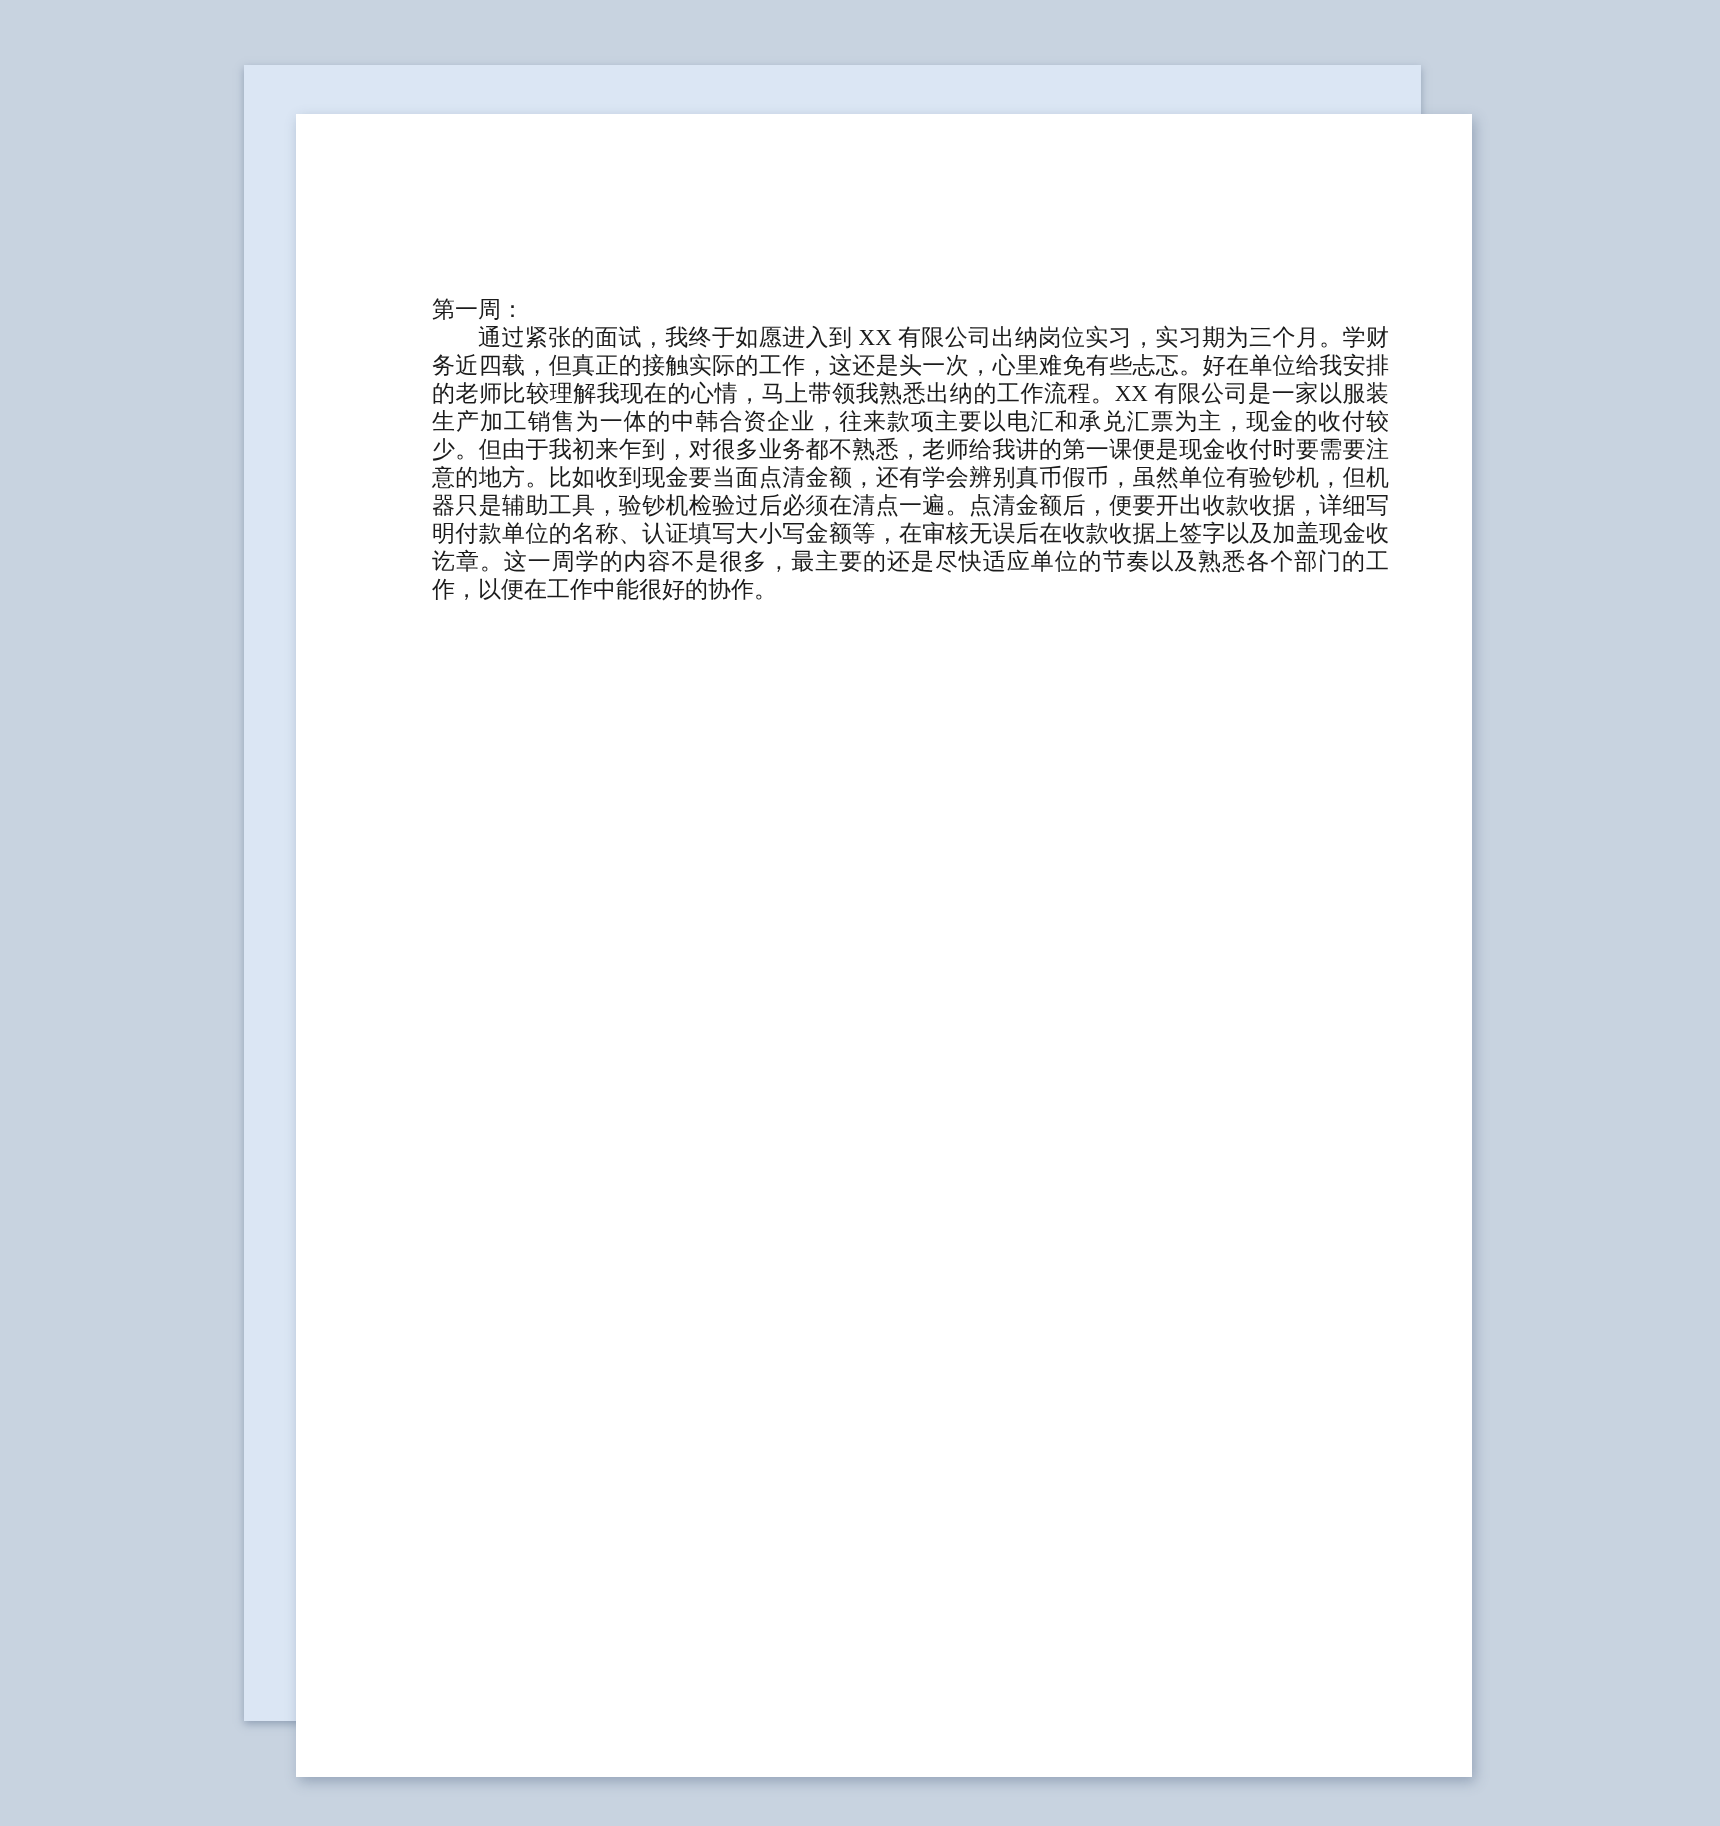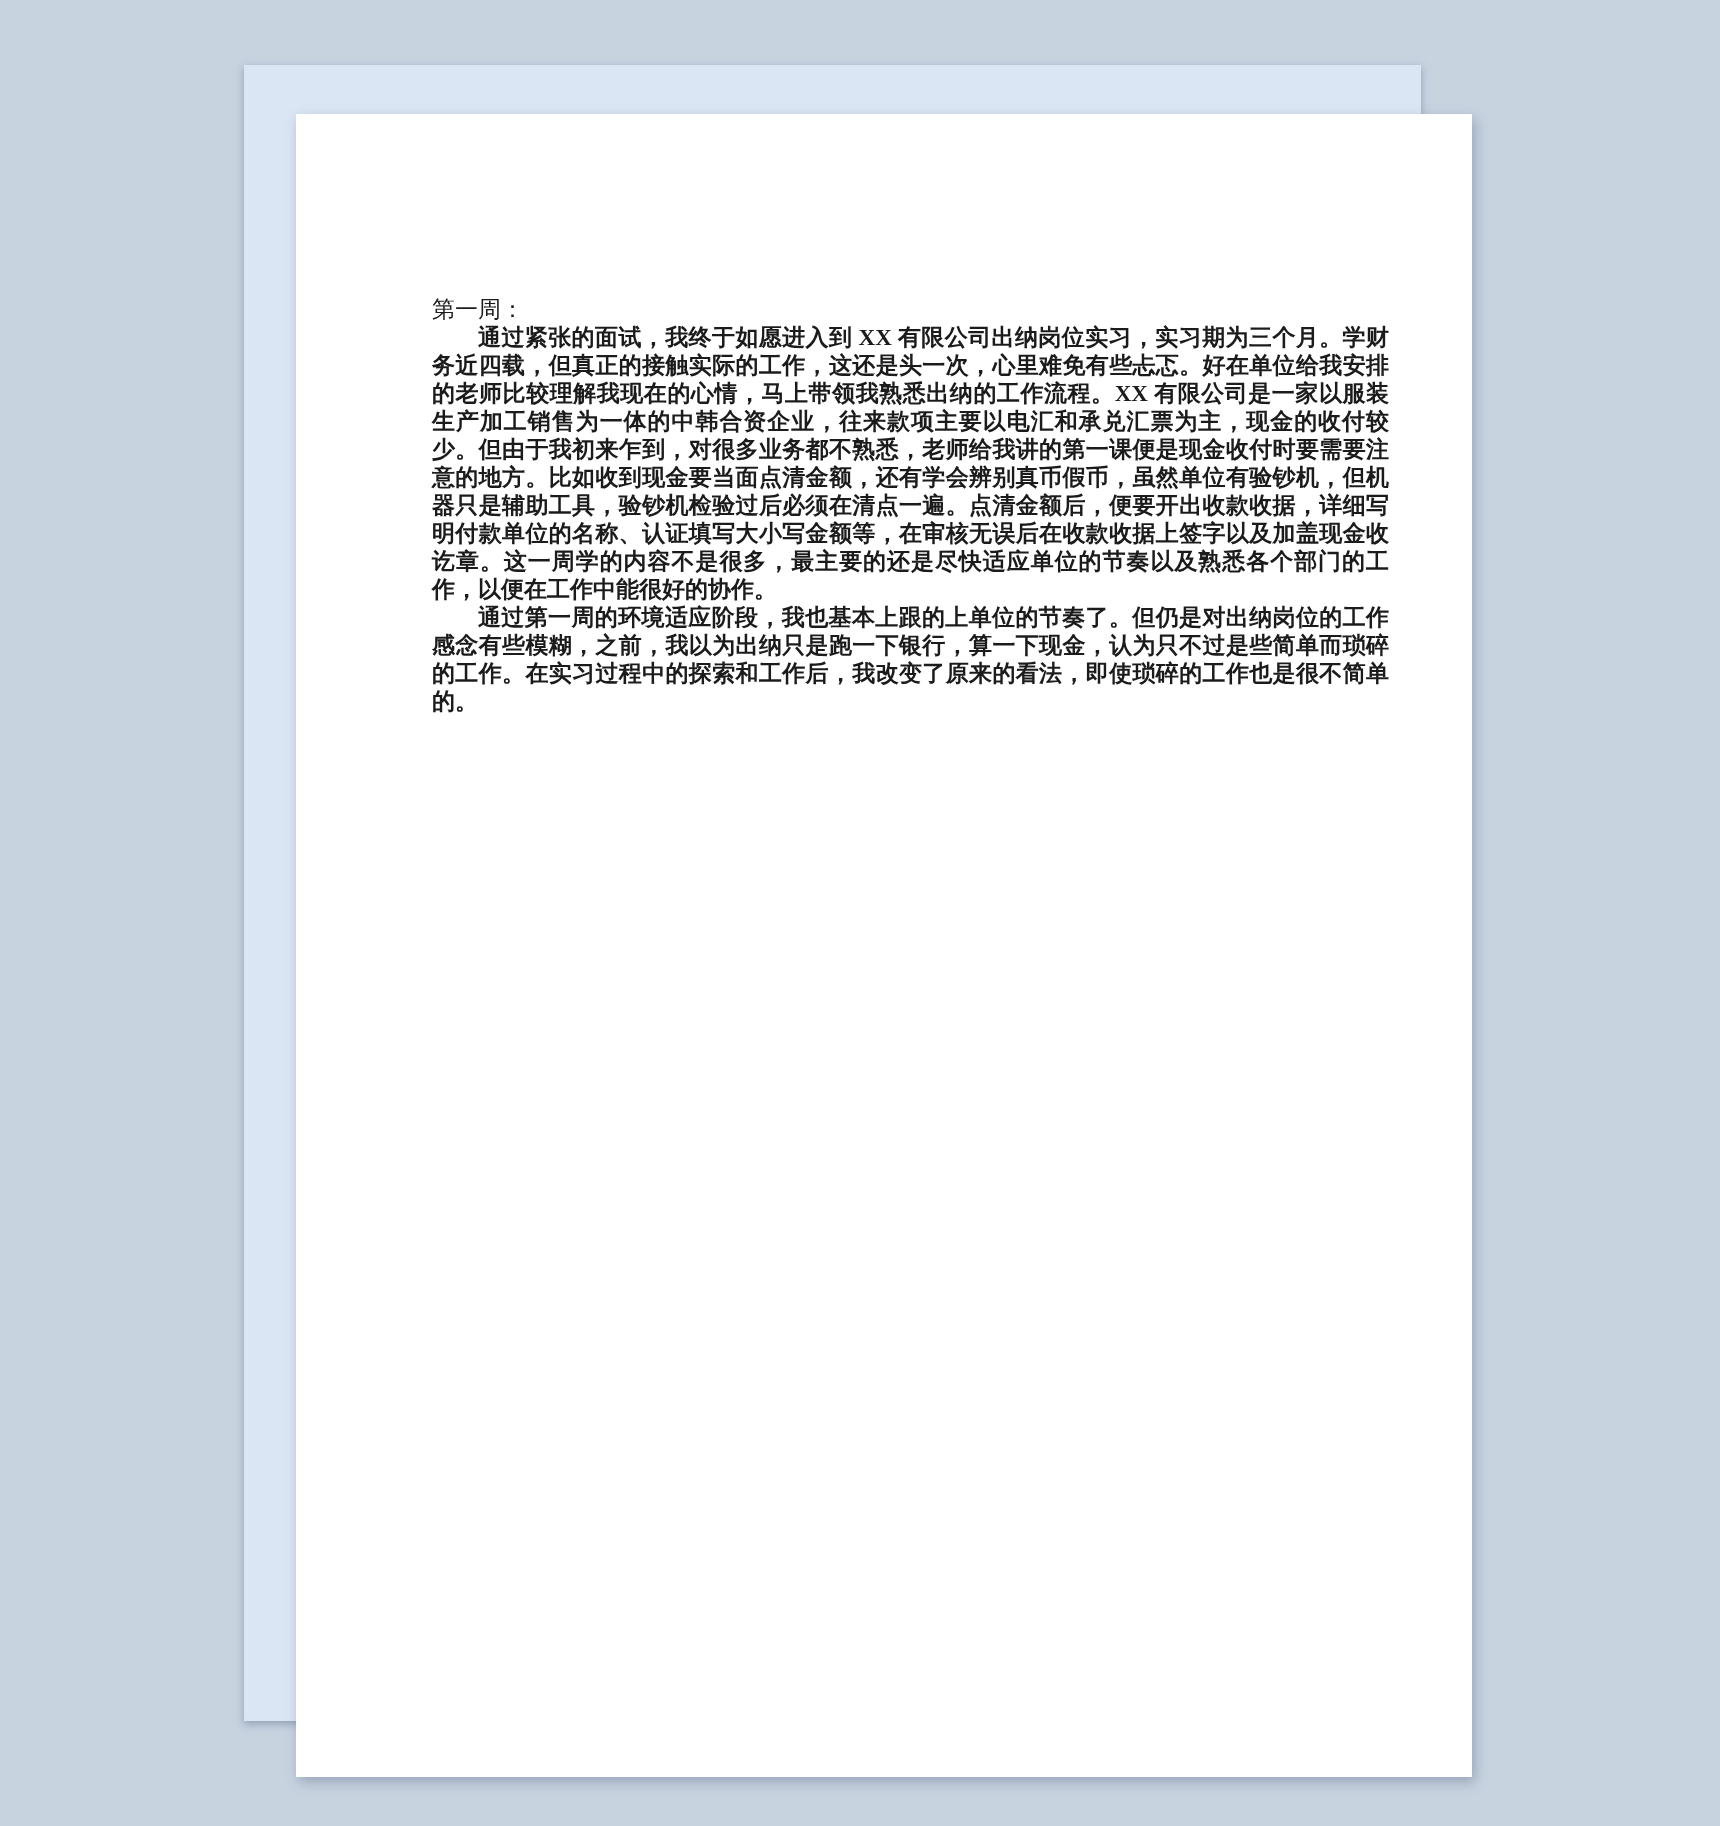--- a/index.html
+++ b/index.html
@@ -26,33 +26,32 @@
     box-sizing:border-box;
     width:100%;height:100%;
     padding:182px 83px 0 136px;
     color:#1b1b1b;
     font-size:23px;
     line-height:28px;
     text-align:justify;
     text-justify:inter-character;
   }
   .content p{margin:0;}
-  .para.indent{text-indent:2em;font-weight:bold;}
+  .para.indent{text-indent:2em;}
   .b2{margin-top:30px;}
   .b3{margin-top:87px;}
   .b4{margin-top:30px;}
   .b5{margin-top:32px;}
   .b6{margin-top:85px;}
   .b7{margin-top:27px;}
 </style>
 </head>
 <body>
 
 <div class="canvas">
   <div class="back-sheet"></div>
   <div class="sheet">
     <div class="content">
       <p class="heading">第一周：</p>
       <p class="para indent b2">通过紧张的面试，我终于如愿进入到 XX 有限公司出纳岗位实习，实习期为三个月。学财务近四载，但真正的接触实际的工作，这还是头一次，心里难免有些忐忑。好在单位给我安排的老师比较理解我现在的心情，马上带领我熟悉出纳的工作流程。XX 有限公司是一家以服装生产加工销售为一体的中韩合资企业，往来款项主要以电汇和承兑汇票为主，现金的收付较少。但由于我初来乍到，对很多业务都不熟悉，老师给我讲的第一课便是现金收付时要需要注意的地方。比如收到现金要当面点清金额，还有学会辨别真币假币，虽然单位有验钞机，但机器只是辅助工具，验钞机检验过后必须在清点一遍。点清金额后，便要开出收款收据，详细写明付款单位的名称、认证填写大小写金额等，在审核无误后在收款收据上签字以及加盖现金收讫章。这一周学的内容不是很多，最主要的还是尽快适应单位的节奏以及熟悉各个部门的工作，以便在工作中能很好的协作。</p>
-      <p class="para indent b4">通过第一周的环境适应阶段，我也基本上跟的上单位的节奏了。但仍是对出纳岗位的工作感念有些模糊，之前，我以为出纳只是跑一下银行，算一下现金，认为只不过是些简单而琐碎的工作。在实习过程中的探索和工作后，我改变了原来的看法，即使琐碎的工作也是很不简单的。</p>
     </div>
   </div>
 </div>
 
 </body></html>

